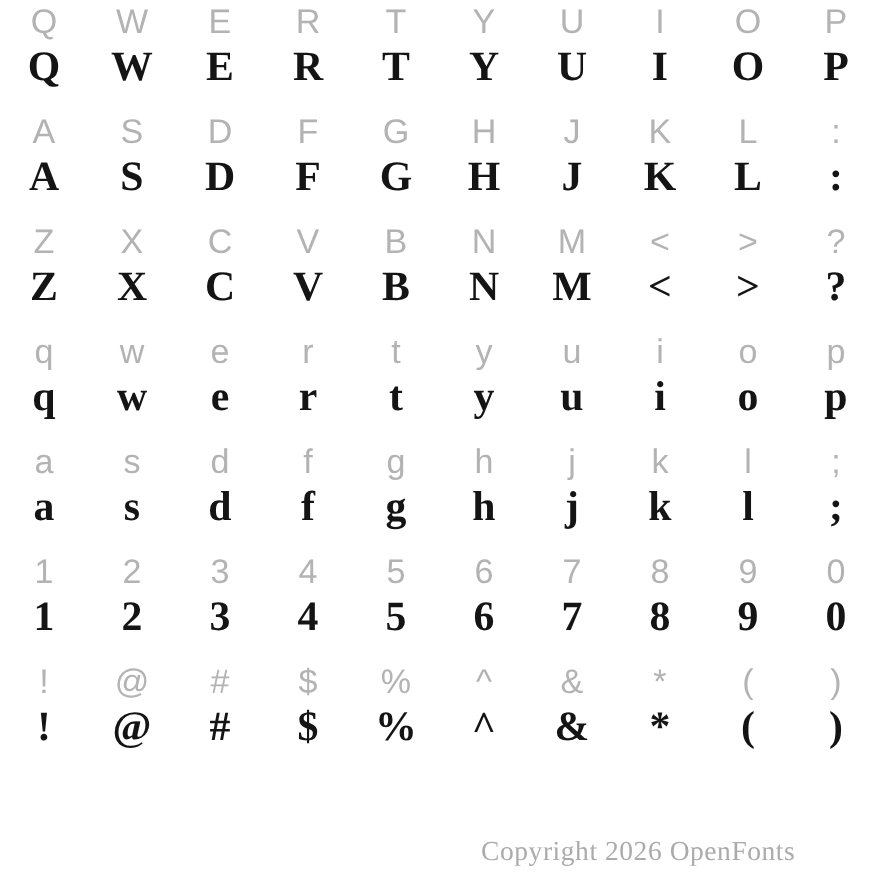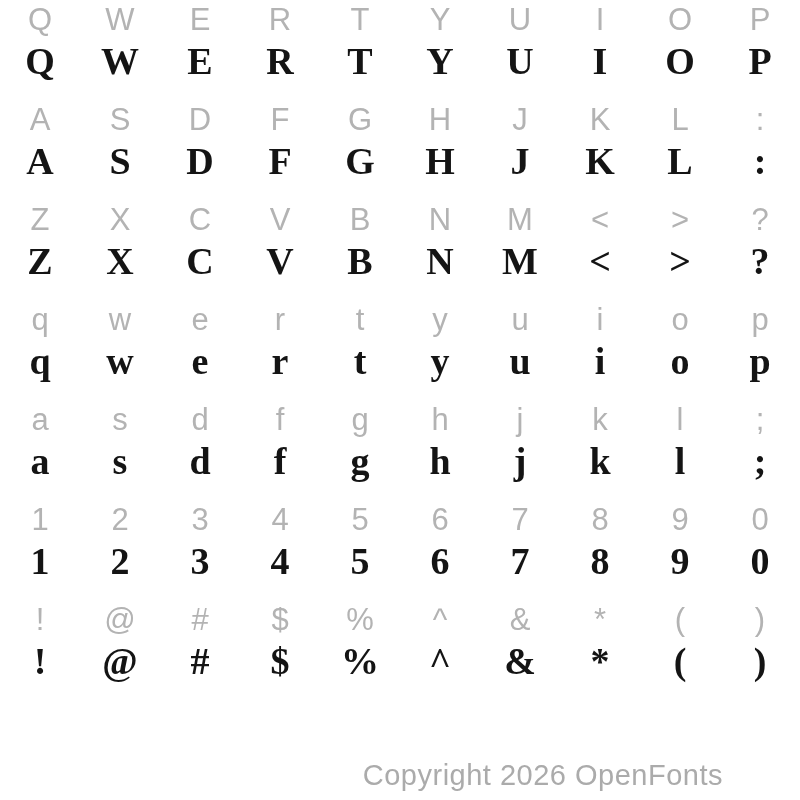--- a/index.html
+++ b/index.html
@@ -50,23 +50,23 @@
     font-size: 38px;
     font-weight: 700;
     font-family: "Liberation Serif", "DejaVu Serif", serif;
   }
   .footer {
     position: absolute;
     top: 759px;
     right: 77px;
     height: 32px;
     line-height: 32px;
-    font-size: 29px;
+    font-size: 25px;
     letter-spacing: 0.5px;
-    font-family: Liberation Sans, sans-serif;
+    font-family: Liberation Serif, serif;
     font-weight: 400;
   }
 </style>
 </head>
 <body style="background: rgb(255, 255, 255);">
 
 <div class="sheet">
   <div id="specimen-rows">
       <div class="block" style="top: 0px;">
         <div class="line ghost" style="color: rgb(179, 179, 179);">

